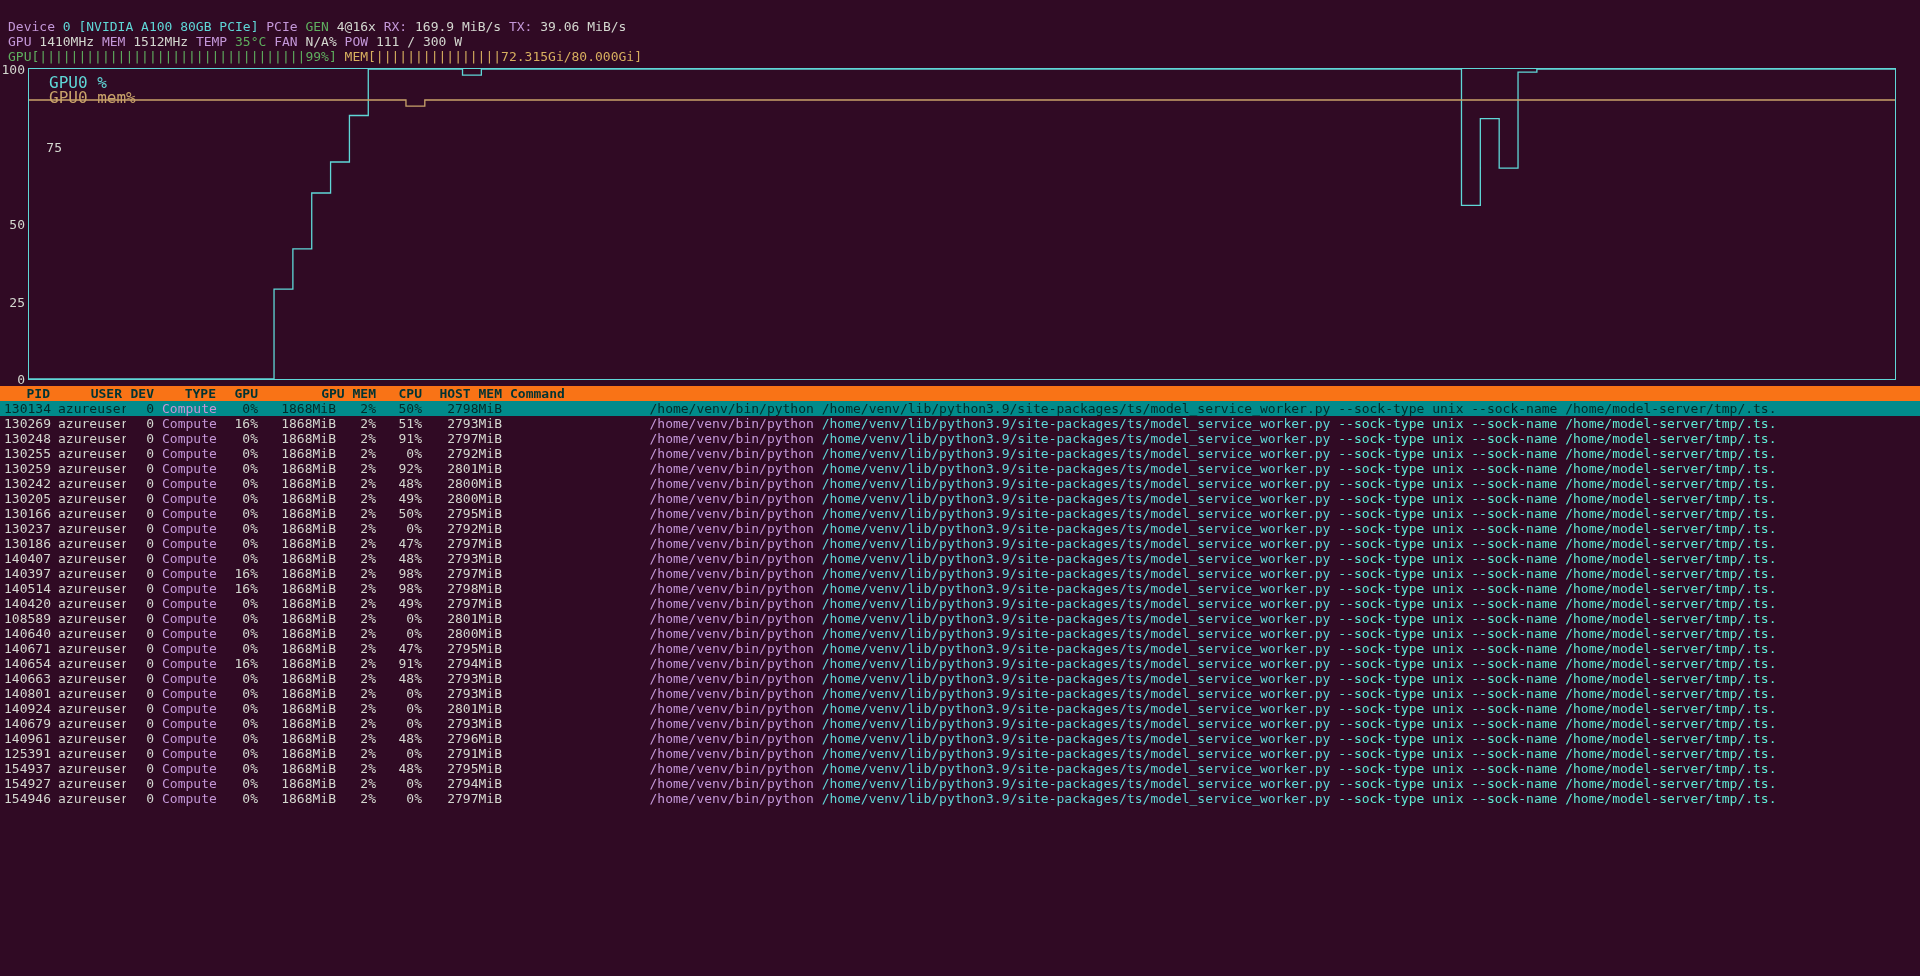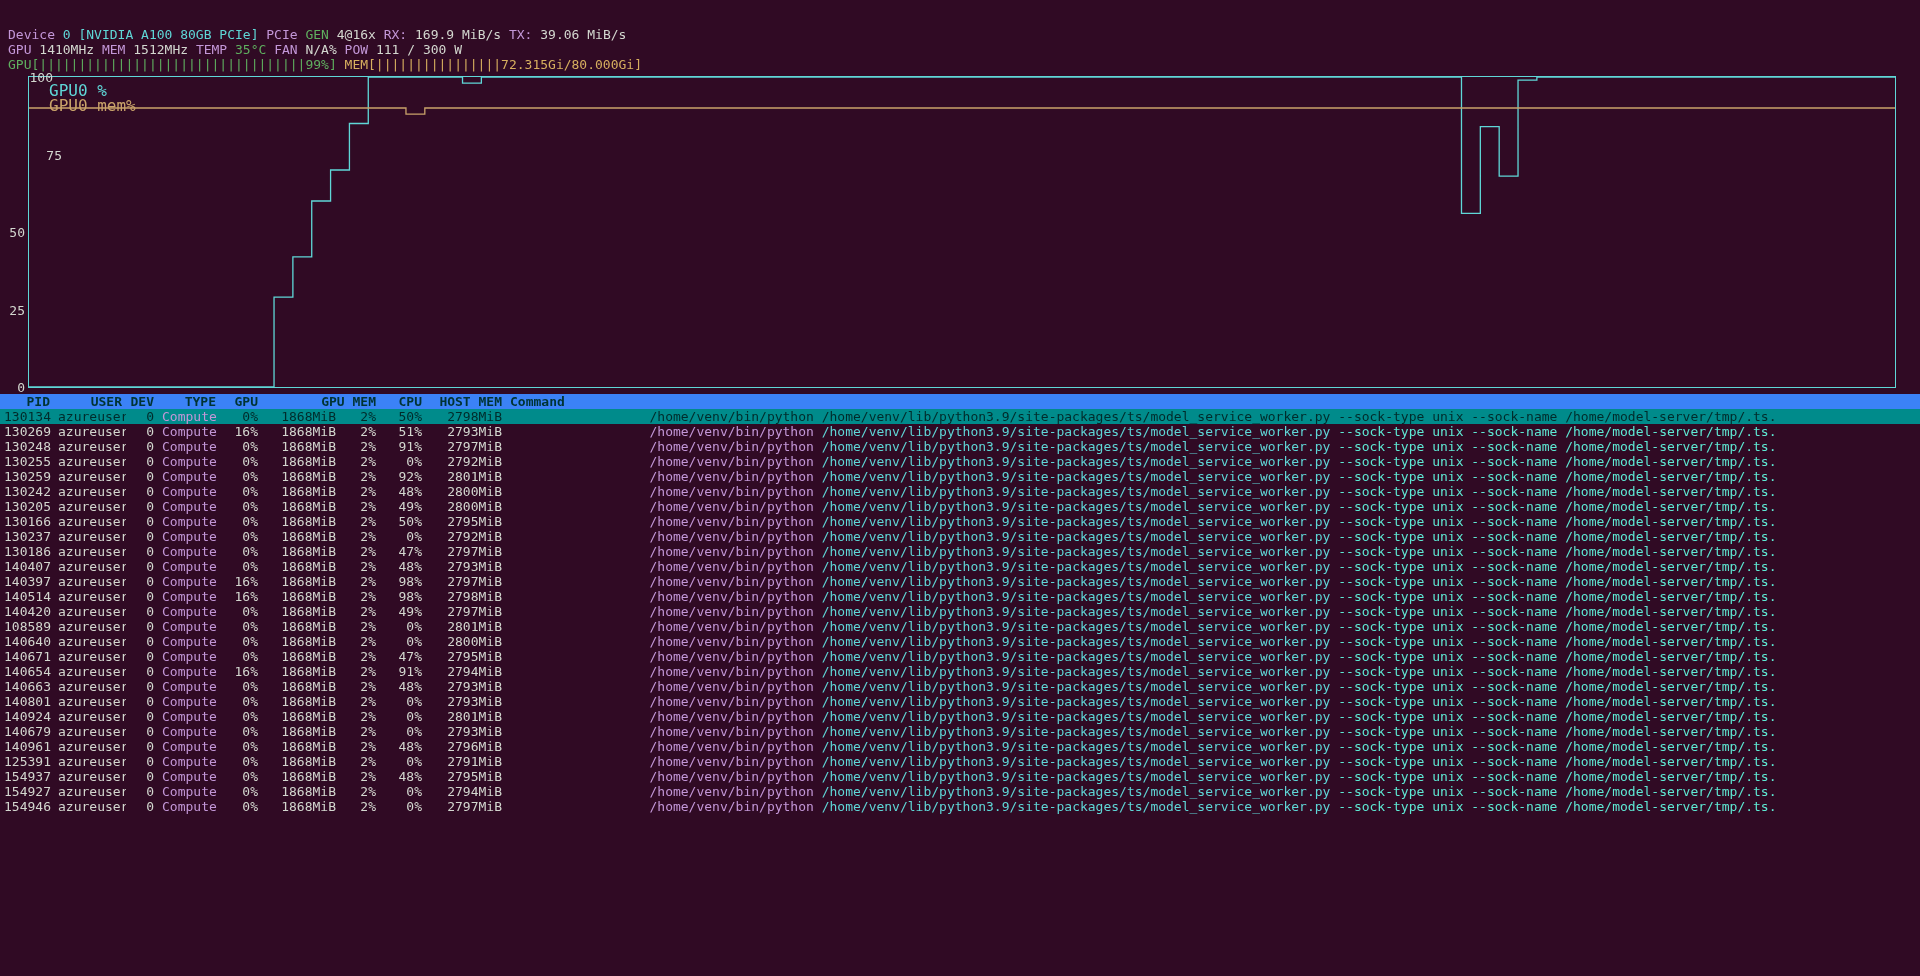--- a/index.html
+++ b/index.html
@@ -1,23 +1,23 @@
 <!DOCTYPE html>
 <html><head>
 <meta charset="utf-8">
 <style>
   html,body{margin:0;padding:0;background:#300a24;color:#d3d7cf;font-family:'DejaVu Sans Mono','Ubuntu Mono',Consolas,monospace;font-size:13px;line-height:15px;width:1920px;height:976px;overflow:hidden}
   .r1{color:#5fd7d7} .r2{color:#d3d7cf} .r3{color:#c397d8} .r4{color:#5faf5f} .r6{color:#d7af5f}
-  #top{padding:12px 8px 0 8px;white-space:pre}
+  #top{padding:4px 8px 0 8px;white-space:pre}
   #chart-area{position:relative;border:1px solid #5fd7d7;margin:4px 24px 0 28px;height:310px}
   .ytick{position:absolute;left:-28px;width:24px;text-align:right;color:#d3d7cf;font-size:13px}
   #chart-svg{position:absolute;top:0;left:0;width:100%;height:100%}
   .legend{position:absolute;top:6px;left:20px;font-size:16px;line-height:15px}
   #table{width:100%;border-collapse:collapse;table-layout:fixed;margin-top:6px}
-  #table th{background:#3b82f6;color:#003333;font-weight:bold;text-align:right;padding:0 4px;height:15px;white-space:pre}
+  #table th{background:#f97316;color:#003333;font-weight:bold;text-align:right;padding:0 4px;height:15px;white-space:pre}
   #table th.l{text-align:left}
   #table td{padding:0 4px;height:15px;white-space:nowrap;overflow:hidden;text-align:right}
   #table td.l{text-align:center}
   #table tr.sel td{background:#008b8b;color:#002b2b}
   .cmd1{color:#c397d8}.cmd2{color:#5fd7d7}.cmd3{color:#5eead4}
   .type{color:#c397d8}
 </style>
 </head>
 <body>
 
@@ -33,21 +33,21 @@
     <div style="color:#c9a36a">GPU0 mem%</div>
   </div>
   <svg id="chart-svg" viewBox="0 0 1000 310" preserveAspectRatio="none">
       <path d="M0,310 L10.101010101010102,310 L10.101010101010102,310 L20.202020202020204,310 L20.202020202020204,310 L30.303030303030305,310 L30.303030303030305,310 L40.40404040404041,310 L40.40404040404041,310 L50.505050505050505,310 L50.505050505050505,310 L60.60606060606061,310 L60.60606060606061,310 L70.7070707070707,310 L70.7070707070707,310 L80.80808080808082,310 L80.80808080808082,310 L90.9090909090909,310 L90.9090909090909,310 L101.01010101010101,310 L101.01010101010101,310 L111.1111111111111,310 L111.1111111111111,310 L121.21212121212122,310 L121.21212121212122,310 L131.31313131313132,310 L131.31313131313132,220.1 L141.4141414141414,220.1 L141.4141414141414,179.8 L151.51515151515153,179.8 L151.51515151515153,124 L161.61616161616163,124 L161.61616161616163,93.00000000000001 L171.7171717171717,93.00000000000001 L171.7171717171717,46.50000000000001 L181.8181818181818,46.50000000000001 L181.8181818181818,0 L191.91919191919192,0 L191.91919191919192,0 L202.02020202020202,0 L202.02020202020202,0 L212.12121212121212,0 L212.12121212121212,0 L222.2222222222222,0 L222.2222222222222,0 L232.32323232323233,0 L232.32323232323233,6.2000000000000055 L242.42424242424244,6.2000000000000055 L242.42424242424244,0 L252.52525252525254,0 L252.52525252525254,0 L262.62626262626264,0 L262.62626262626264,0 L272.7272727272727,0 L272.7272727272727,0 L282.8282828282828,0 L282.8282828282828,0 L292.92929292929296,0 L292.92929292929296,0 L303.03030303030306,0 L303.03030303030306,0 L313.13131313131316,0 L313.13131313131316,0 L323.23232323232327,0 L323.23232323232327,0 L333.3333333333333,0 L333.3333333333333,0 L343.4343434343434,0 L343.4343434343434,0 L353.5353535353535,0 L353.5353535353535,0 L363.6363636363636,0 L363.6363636363636,0 L373.73737373737373,0 L373.73737373737373,0 L383.83838383838383,0 L383.83838383838383,0 L393.93939393939394,0 L393.93939393939394,0 L404.04040404040404,0 L404.04040404040404,0 L414.14141414141415,0 L414.14141414141415,0 L424.24242424242425,0 L424.24242424242425,0 L434.34343434343435,0 L434.34343434343435,0 L444.4444444444444,0 L444.4444444444444,0 L454.5454545454545,0 L454.5454545454545,0 L464.64646464646466,0 L464.64646464646466,0 L474.74747474747477,0 L474.74747474747477,0 L484.8484848484849,0 L484.8484848484849,0 L494.949494949495,0 L494.949494949495,0 L505.0505050505051,0 L505.0505050505051,0 L515.1515151515151,0 L515.1515151515151,0 L525.2525252525253,0 L525.2525252525253,0 L535.3535353535353,0 L535.3535353535353,0 L545.4545454545454,0 L545.4545454545454,0 L555.5555555555555,0 L555.5555555555555,0 L565.6565656565656,0 L565.6565656565656,0 L575.7575757575758,0 L575.7575757575758,0 L585.8585858585859,0 L585.8585858585859,0 L595.959595959596,0 L595.959595959596,0 L606.0606060606061,0 L606.0606060606061,0 L616.1616161616162,0 L616.1616161616162,0 L626.2626262626263,0 L626.2626262626263,0 L636.3636363636364,0 L636.3636363636364,0 L646.4646464646465,0 L646.4646464646465,0 L656.5656565656566,0 L656.5656565656566,0 L666.6666666666666,0 L666.6666666666666,0 L676.7676767676768,0 L676.7676767676768,0 L686.8686868686868,0 L686.8686868686868,0 L696.969696969697,0 L696.969696969697,0 L707.070707070707,0 L707.070707070707,0 L717.1717171717171,0 L717.1717171717171,0 L727.2727272727273,0 L727.2727272727273,0 L737.3737373737373,0 L737.3737373737373,0 L747.4747474747475,0 L747.4747474747475,0 L757.5757575757576,0 L757.5757575757576,0 L767.6767676767677,0 L767.6767676767677,136.39999999999998 L777.7777777777778,136.39999999999998 L777.7777777777778,49.60000000000001 L787.8787878787879,49.60000000000001 L787.8787878787879,99.19999999999999 L797.979797979798,99.19999999999999 L797.979797979798,3.1000000000000028 L808.0808080808081,3.1000000000000028 L808.0808080808081,0 L818.1818181818182,0 L818.1818181818182,0 L828.2828282828283,0 L828.2828282828283,0 L838.3838383838383,0 L838.3838383838383,0 L848.4848484848485,0 L848.4848484848485,0 L858.5858585858585,0 L858.5858585858585,0 L868.6868686868687,0 L868.6868686868687,0 L878.7878787878788,0 L878.7878787878788,0 L888.8888888888888,0 L888.8888888888888,0 L898.989898989899,0 L898.989898989899,0 L909.090909090909,0 L909.090909090909,0 L919.1919191919193,0 L919.1919191919193,0 L929.2929292929293,0 L929.2929292929293,0 L939.3939393939395,0 L939.3939393939395,0 L949.4949494949495,0 L949.4949494949495,0 L959.5959595959596,0 L959.5959595959596,0 L969.6969696969697,0 L969.6969696969697,0 L979.7979797979798,0 L979.7979797979798,0 L989.89898989899,0 L989.89898989899,0 L1000,0 L1000,0" stroke="#5fd7d7" fill="none" stroke-width="1.3" vector-effect="non-scaling-stroke"></path>
       <path d="M0,30.999999999999993 L10.101010101010102,30.999999999999993 L10.101010101010102,30.999999999999993 L20.202020202020204,30.999999999999993 L20.202020202020204,30.999999999999993 L30.303030303030305,30.999999999999993 L30.303030303030305,30.999999999999993 L40.40404040404041,30.999999999999993 L40.40404040404041,30.999999999999993 L50.505050505050505,30.999999999999993 L50.505050505050505,30.999999999999993 L60.60606060606061,30.999999999999993 L60.60606060606061,30.999999999999993 L70.7070707070707,30.999999999999993 L70.7070707070707,30.999999999999993 L80.80808080808082,30.999999999999993 L80.80808080808082,30.999999999999993 L90.9090909090909,30.999999999999993 L90.9090909090909,30.999999999999993 L101.01010101010101,30.999999999999993 L101.01010101010101,30.999999999999993 L111.1111111111111,30.999999999999993 L111.1111111111111,30.999999999999993 L121.21212121212122,30.999999999999993 L121.21212121212122,30.999999999999993 L131.31313131313132,30.999999999999993 L131.31313131313132,30.999999999999993 L141.4141414141414,30.999999999999993 L141.4141414141414,30.999999999999993 L151.51515151515153,30.999999999999993 L151.51515151515153,30.999999999999993 L161.61616161616163,30.999999999999993 L161.61616161616163,30.999999999999993 L171.7171717171717,30.999999999999993 L171.7171717171717,30.999999999999993 L181.8181818181818,30.999999999999993 L181.8181818181818,30.999999999999993 L191.91919191919192,30.999999999999993 L191.91919191919192,30.999999999999993 L202.02020202020202,30.999999999999993 L202.02020202020202,37.199999999999996 L212.12121212121212,37.199999999999996 L212.12121212121212,30.999999999999993 L222.2222222222222,30.999999999999993 L222.2222222222222,30.999999999999993 L232.32323232323233,30.999999999999993 L232.32323232323233,30.999999999999993 L242.42424242424244,30.999999999999993 L242.42424242424244,30.999999999999993 L252.52525252525254,30.999999999999993 L252.52525252525254,30.999999999999993 L262.62626262626264,30.999999999999993 L262.62626262626264,30.999999999999993 L272.7272727272727,30.999999999999993 L272.7272727272727,30.999999999999993 L282.8282828282828,30.999999999999993 L282.8282828282828,30.999999999999993 L292.92929292929296,30.999999999999993 L292.92929292929296,30.999999999999993 L303.03030303030306,30.999999999999993 L303.03030303030306,30.999999999999993 L313.13131313131316,30.999999999999993 L313.13131313131316,30.999999999999993 L323.23232323232327,30.999999999999993 L323.23232323232327,30.999999999999993 L333.3333333333333,30.999999999999993 L333.3333333333333,30.999999999999993 L343.4343434343434,30.999999999999993 L343.4343434343434,30.999999999999993 L353.5353535353535,30.999999999999993 L353.5353535353535,30.999999999999993 L363.6363636363636,30.999999999999993 L363.6363636363636,30.999999999999993 L373.73737373737373,30.999999999999993 L373.73737373737373,30.999999999999993 L383.83838383838383,30.999999999999993 L383.83838383838383,30.999999999999993 L393.93939393939394,30.999999999999993 L393.93939393939394,30.999999999999993 L404.04040404040404,30.999999999999993 L404.04040404040404,30.999999999999993 L414.14141414141415,30.999999999999993 L414.14141414141415,30.999999999999993 L424.24242424242425,30.999999999999993 L424.24242424242425,30.999999999999993 L434.34343434343435,30.999999999999993 L434.34343434343435,30.999999999999993 L444.4444444444444,30.999999999999993 L444.4444444444444,30.999999999999993 L454.5454545454545,30.999999999999993 L454.5454545454545,30.999999999999993 L464.64646464646466,30.999999999999993 L464.64646464646466,30.999999999999993 L474.74747474747477,30.999999999999993 L474.74747474747477,30.999999999999993 L484.8484848484849,30.999999999999993 L484.8484848484849,30.999999999999993 L494.949494949495,30.999999999999993 L494.949494949495,30.999999999999993 L505.0505050505051,30.999999999999993 L505.0505050505051,30.999999999999993 L515.1515151515151,30.999999999999993 L515.1515151515151,30.999999999999993 L525.2525252525253,30.999999999999993 L525.2525252525253,30.999999999999993 L535.3535353535353,30.999999999999993 L535.3535353535353,30.999999999999993 L545.4545454545454,30.999999999999993 L545.4545454545454,30.999999999999993 L555.5555555555555,30.999999999999993 L555.5555555555555,30.999999999999993 L565.6565656565656,30.999999999999993 L565.6565656565656,30.999999999999993 L575.7575757575758,30.999999999999993 L575.7575757575758,30.999999999999993 L585.8585858585859,30.999999999999993 L585.8585858585859,30.999999999999993 L595.959595959596,30.999999999999993 L595.959595959596,30.999999999999993 L606.0606060606061,30.999999999999993 L606.0606060606061,30.999999999999993 L616.1616161616162,30.999999999999993 L616.1616161616162,30.999999999999993 L626.2626262626263,30.999999999999993 L626.2626262626263,30.999999999999993 L636.3636363636364,30.999999999999993 L636.3636363636364,30.999999999999993 L646.4646464646465,30.999999999999993 L646.4646464646465,30.999999999999993 L656.5656565656566,30.999999999999993 L656.5656565656566,30.999999999999993 L666.6666666666666,30.999999999999993 L666.6666666666666,30.999999999999993 L676.7676767676768,30.999999999999993 L676.7676767676768,30.999999999999993 L686.8686868686868,30.999999999999993 L686.8686868686868,30.999999999999993 L696.969696969697,30.999999999999993 L696.969696969697,30.999999999999993 L707.070707070707,30.999999999999993 L707.070707070707,30.999999999999993 L717.1717171717171,30.999999999999993 L717.1717171717171,30.999999999999993 L727.2727272727273,30.999999999999993 L727.2727272727273,30.999999999999993 L737.3737373737373,30.999999999999993 L737.3737373737373,30.999999999999993 L747.4747474747475,30.999999999999993 L747.4747474747475,30.999999999999993 L757.5757575757576,30.999999999999993 L757.5757575757576,30.999999999999993 L767.6767676767677,30.999999999999993 L767.6767676767677,30.999999999999993 L777.7777777777778,30.999999999999993 L777.7777777777778,30.999999999999993 L787.8787878787879,30.999999999999993 L787.8787878787879,30.999999999999993 L797.979797979798,30.999999999999993 L797.979797979798,30.999999999999993 L808.0808080808081,30.999999999999993 L808.0808080808081,30.999999999999993 L818.1818181818182,30.999999999999993 L818.1818181818182,30.999999999999993 L828.2828282828283,30.999999999999993 L828.2828282828283,30.999999999999993 L838.3838383838383,30.999999999999993 L838.3838383838383,30.999999999999993 L848.4848484848485,30.999999999999993 L848.4848484848485,30.999999999999993 L858.5858585858585,30.999999999999993 L858.5858585858585,30.999999999999993 L868.6868686868687,30.999999999999993 L868.6868686868687,30.999999999999993 L878.7878787878788,30.999999999999993 L878.7878787878788,30.999999999999993 L888.8888888888888,30.999999999999993 L888.8888888888888,30.999999999999993 L898.989898989899,30.999999999999993 L898.989898989899,30.999999999999993 L909.090909090909,30.999999999999993 L909.090909090909,30.999999999999993 L919.1919191919193,30.999999999999993 L919.1919191919193,30.999999999999993 L929.2929292929293,30.999999999999993 L929.2929292929293,30.999999999999993 L939.3939393939395,30.999999999999993 L939.3939393939395,30.999999999999993 L949.4949494949495,30.999999999999993 L949.4949494949495,30.999999999999993 L959.5959595959596,30.999999999999993 L959.5959595959596,30.999999999999993 L969.6969696969697,30.999999999999993 L969.6969696969697,30.999999999999993 L979.7979797979798,30.999999999999993 L979.7979797979798,30.999999999999993 L989.89898989899,30.999999999999993 L989.89898989899,30.999999999999993 L1000,30.999999999999993 L1000,30.999999999999993" stroke="#c9a36a" fill="none" stroke-width="1.3" vector-effect="non-scaling-stroke"></path>
     </svg>
 <div class="ytick" style="top: 303px;">0</div>
     <div class="ytick" style="top: 225.5px;">25</div>
     <div class="ytick" style="top: 148px;">50</div>
     <div class="ytick" style="top: 70.5px; margin-left: 37px;">75</div>
-    <div class="ytick" style="top: -7px; margin-left: 28px;">100</div>
+    <div class="ytick" style="top: -7px;">100</div>
   </div>
 
 <table id="table">
   <colgroup>
     <col style="width:54px">
       <col style="width:72px">
       <col style="width:32px">
       <col style="width:62px">
       <col style="width:42px">
       <col style="width:78px">

